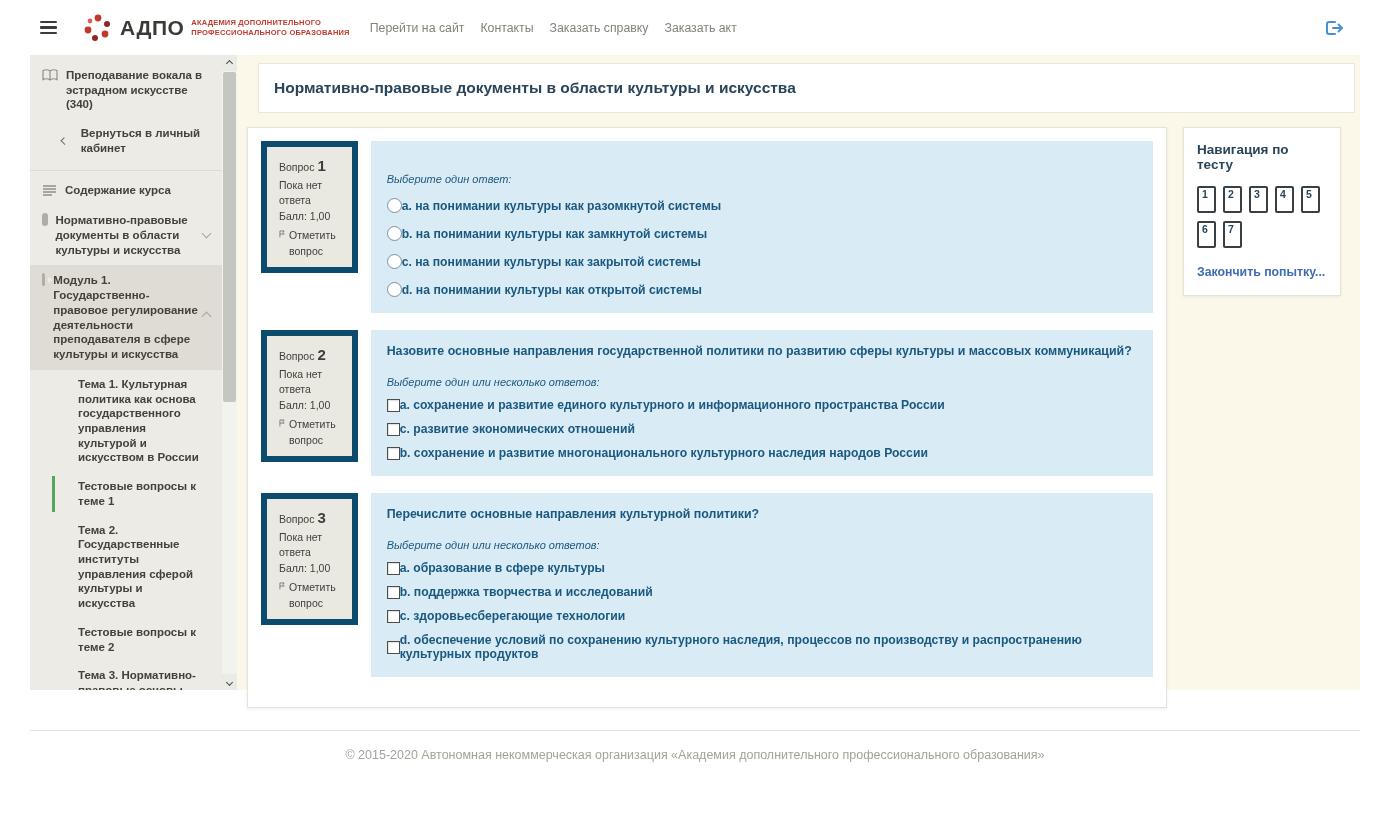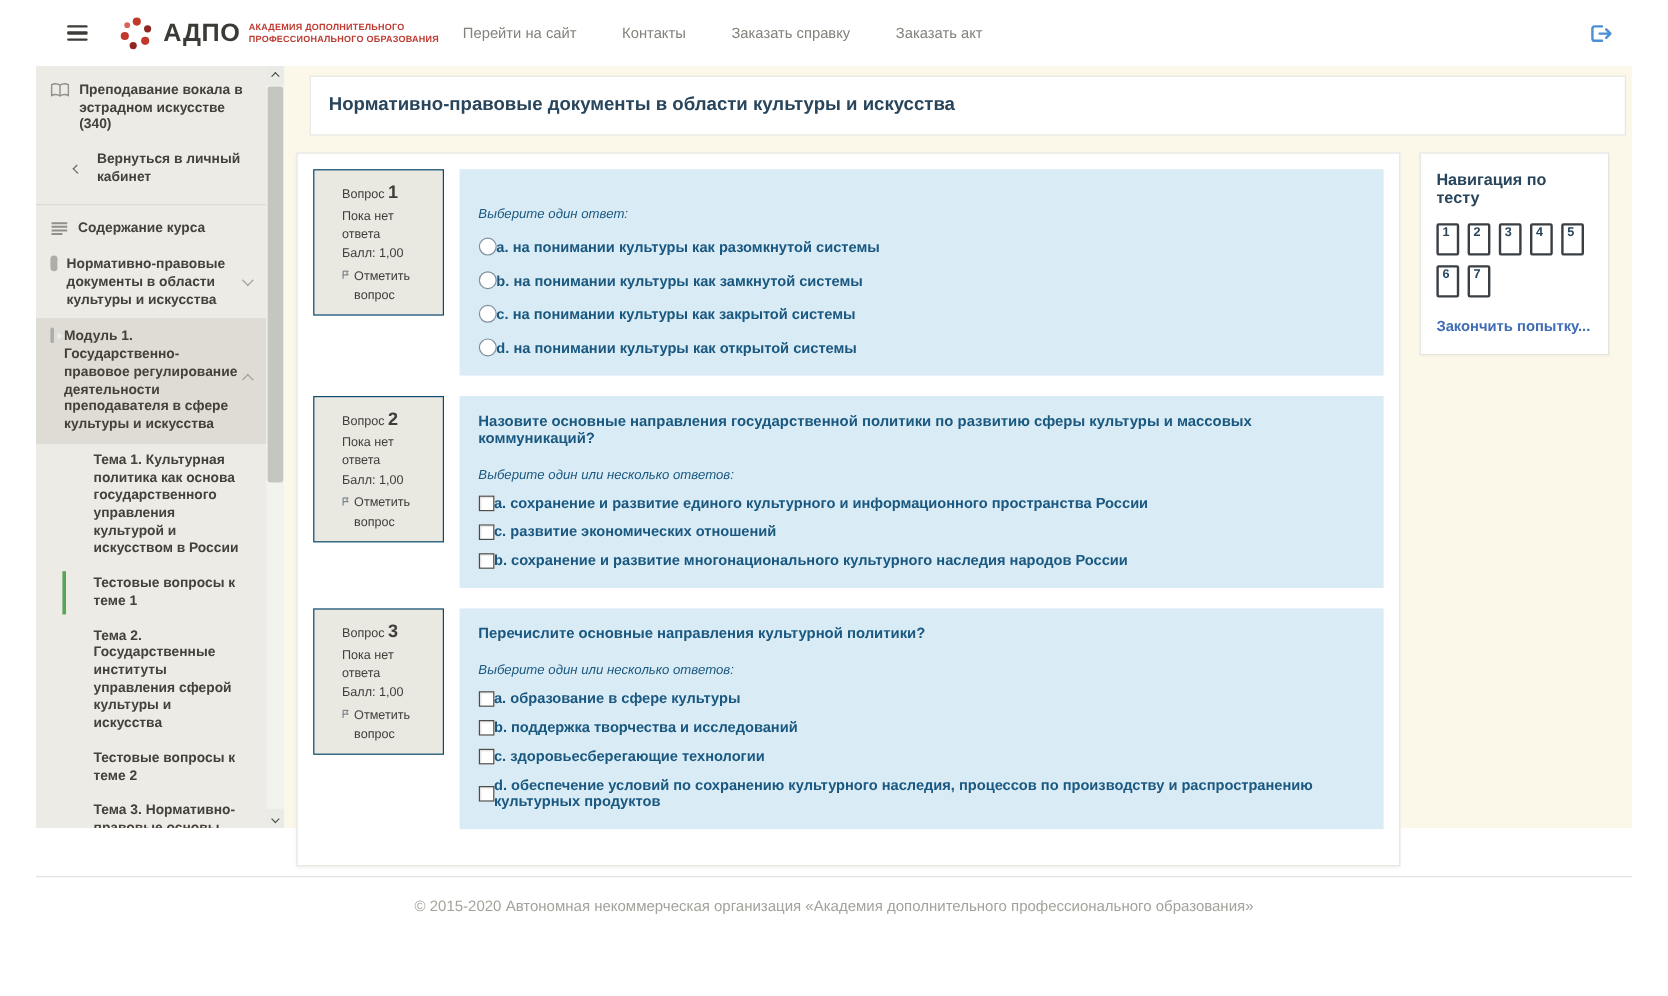--- a/index.html
+++ b/index.html
@@ -1,27 +1,27 @@
 <!DOCTYPE html>
 <html><head>
 <meta charset="utf-8">
 <style>
   * { margin:0; padding:0; box-sizing:border-box; }
   html,body { background:#fff; }
   body { font-family:"Liberation Sans", sans-serif; }
   .page { position:relative; width:1390px; height:830px; background:#fff; overflow:hidden; }
 
   
-  .header { position:absolute; top:0; left:0; width:1390px; height:55px; background:#fff; display:flex; align-items:center; padding-left:56px; }
+  .header { position:absolute; top:0; left:0; width:1390px; height:55px; background:#fff; display:flex; align-items:center; padding-left:40px; }
   .hamburger { width:17px; display:flex; flex-direction:column; gap:3px; cursor:pointer; margin-right:26px; }
   .hamburger i { display:block; height:2.4px; background:#3c3c38; border-radius:1px; }
   .brand { display:flex; align-items:center; gap:7px; cursor:pointer; }
   .brand-abbr { font-size:21px; font-weight:bold; color:#3b3a34; letter-spacing:0.5px; }
   .brand-tagline { display:flex; flex-direction:column; font-size:7.5px; font-weight:bold; color:#bf3a31; line-height:1.3; letter-spacing:0.2px; }
-  .top-nav { display:flex; gap:38px; margin-left:20px; }
+  .top-nav { display:flex; gap:16px; margin-left:20px; }
   .top-nav a { font-size:12.3px; color:#83837b; text-decoration:none; cursor:pointer; }
   .logout { margin-left:auto; margin-right:46px; cursor:pointer; display:flex; align-items:center; }
 
   
   .sidebar { position:absolute; left:30px; top:55px; width:207px; height:635px; background:#ecebe6; color:#44413a; font-weight:bold; font-size:11.5px; line-height:1.28; overflow:hidden; }
   .sidebar-inner { width:192px; }
   .sb-row { position:relative; display:flex; gap:8px; padding:8px 24px 8px 12px; cursor:pointer; }
   .sb-row .ic { flex:0 0 auto; margin-top:1px; }
   .sb-course { padding:13px 14px 4px 12px; }
   .sb-back { padding:10px 14px 10px 32px; align-items:center; }
@@ -46,21 +46,21 @@
   .sb-btn .chev { width:5px; height:5px; border-color:#4b4b46; border-width:1.6px; }
   .sb-thumb { position:absolute; left:1px; top:17px; width:13px; height:330px; background:#c6c6c1; border-radius:2px; cursor:pointer; }
 
   
   .main-bg { position:absolute; left:237px; top:55px; width:1123px; height:635px; background:#fbf8e9; }
   .title-card { position:absolute; left:21px; top:8px; width:1097px; height:50px; background:#fff; border:1px solid #e7e6df; display:flex; align-items:center; padding-left:15px; }
   .page-title { font-size:15.5px; font-weight:bold; color:#28455c; }
 
   .questions-card { position:absolute; left:10px; top:72px; width:920px; min-height:518px; background:#fff; border:1px solid #e4e3dc; box-shadow:0 1px 3px rgba(0,0,0,.07); padding:13px; }
   .q-row { display:flex; gap:13px; margin-bottom:17px; }
-  .q-info { flex:0 0 75px; align-self:flex-start; background:#e9e8e1; border:1px solid #0c4a6e; padding:8px 23px; font-size:10.5px; color:#3f3e38; line-height:1.5; }
+  .q-info { flex:0 0 75px; align-self:flex-start; background:#e9e8e1; border:6px solid #0c4a6e; padding:8px 12px; font-size:10.5px; color:#3f3e38; line-height:1.5; }
   .q-info .q-no { font-size:15px; font-weight:bold; }
   .q-flag { display:flex; gap:4px; align-items:flex-start; margin-top:3px; cursor:pointer; }
   .q-content { flex:1; background:#d9ecf5; padding:14px 16px 16px; color:#1a5880; }
   .q-text { font-size:12.4px; font-weight:bold; }
   .q-prompt { font-size:11px; font-style:italic; margin-top:18px; margin-bottom:4px; }
   .opt { display:flex; align-items:center; margin-top:10px; font-size:12.2px; font-weight:bold; cursor:pointer; }
   .q1 .opt { margin-top:13px; }
   .radio { flex:0 0 15px; width:15px; height:15px; border:1px solid #7e8f9d; border-radius:50%; background:#fff; cursor:pointer; }
   .checkbox { flex:0 0 13px; width:13px; height:13px; border:1px solid #4d4d4d; background:#fff; box-shadow:inset 1px 1px 1px rgba(0,0,0,.12); cursor:pointer; }
 

